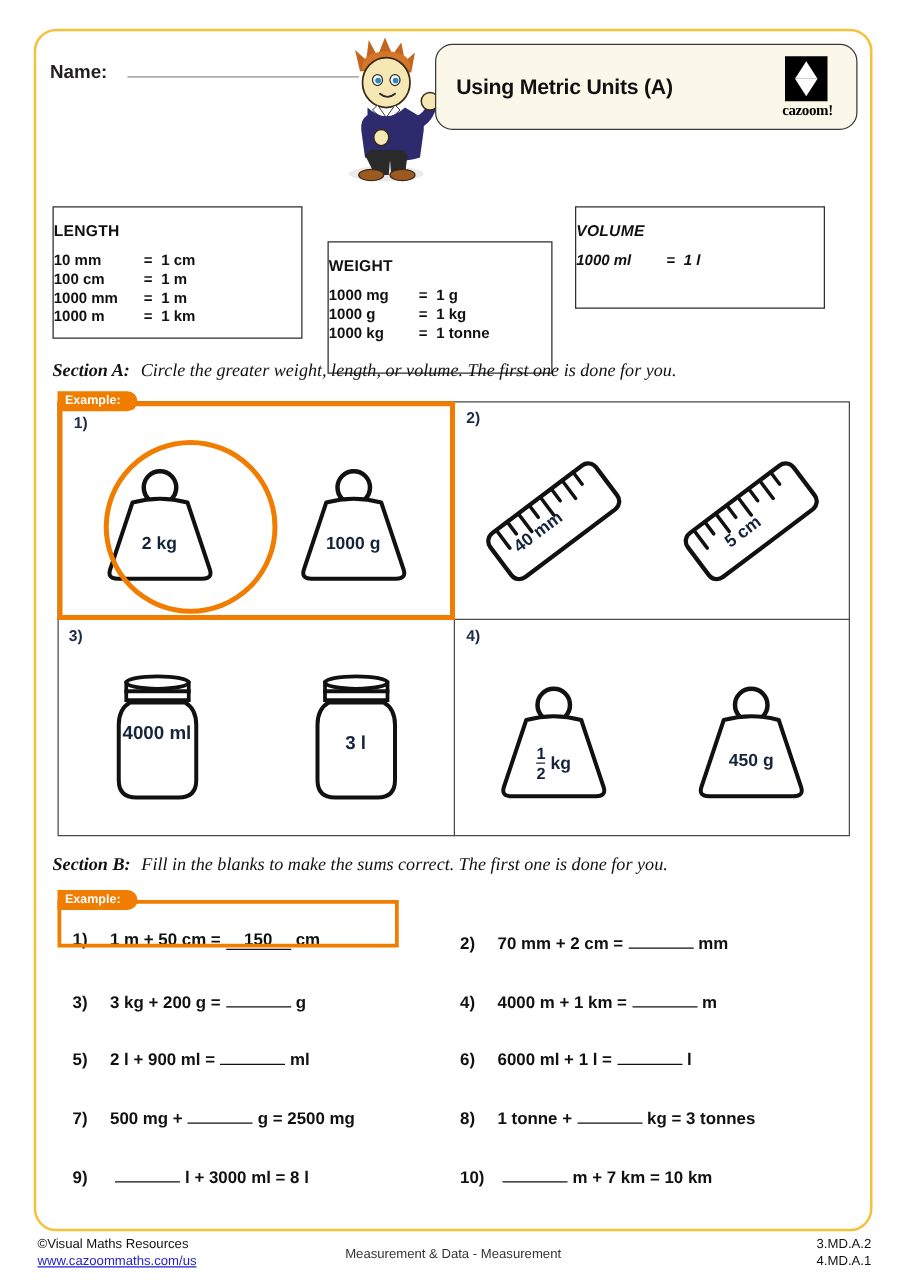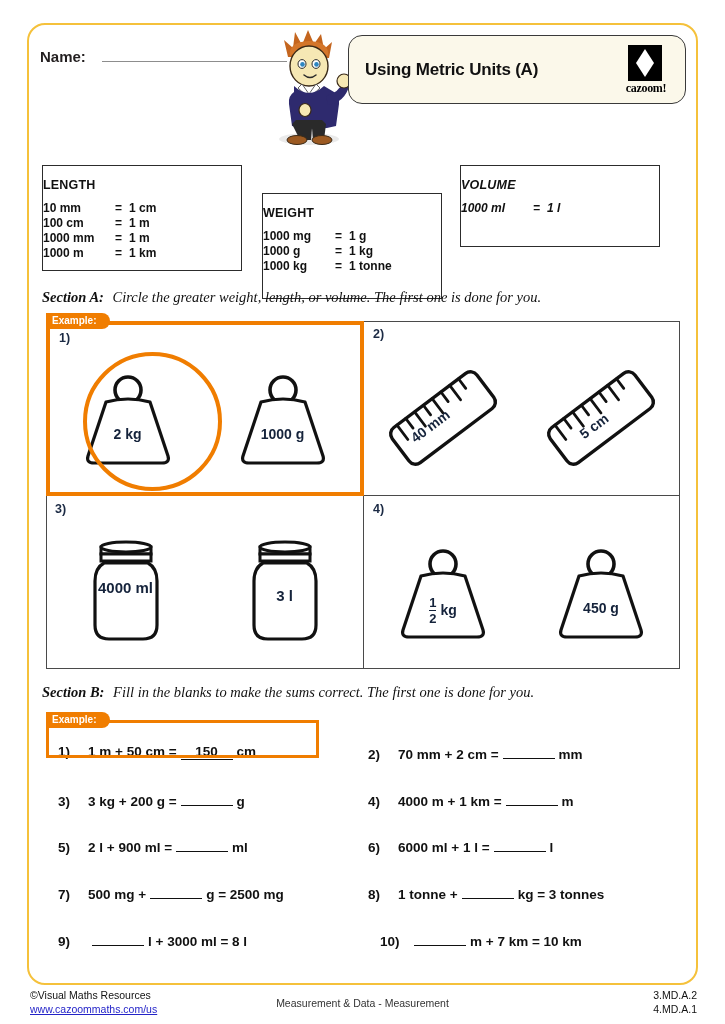--- a/index.html
+++ b/index.html
@@ -622,21 +622,21 @@
     <span>1 tonne +</span>
     <span class="blank"></span>
     <span>kg = 3 tonnes</span>
   </div>
 
   <div class="q" style="left:58px; top:202px;">
     <span class="q-num">9)</span>
     <span class="blank"></span>
     <span>l + 3000 ml = 8 l</span>
   </div>
-  <div class="q" style="left:380px; top:202px;">
+  <div class="q" style="left:368px; top:202px;">
     <span class="q-num">10)</span>
     <span class="blank"></span>
     <span>m + 7 km = 10 km</span>
   </div>
 </div>
 
 <div id="footer">
   <div id="foot-left">
     <span>©Visual Maths Resources</span>
     <a id="foot-link" href="#">www.cazoommaths.com/us</a>

